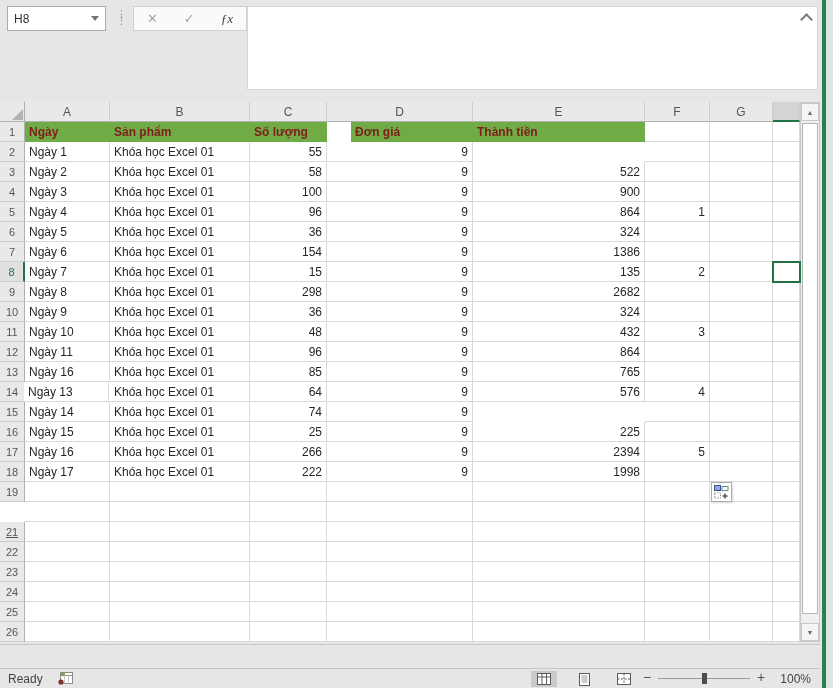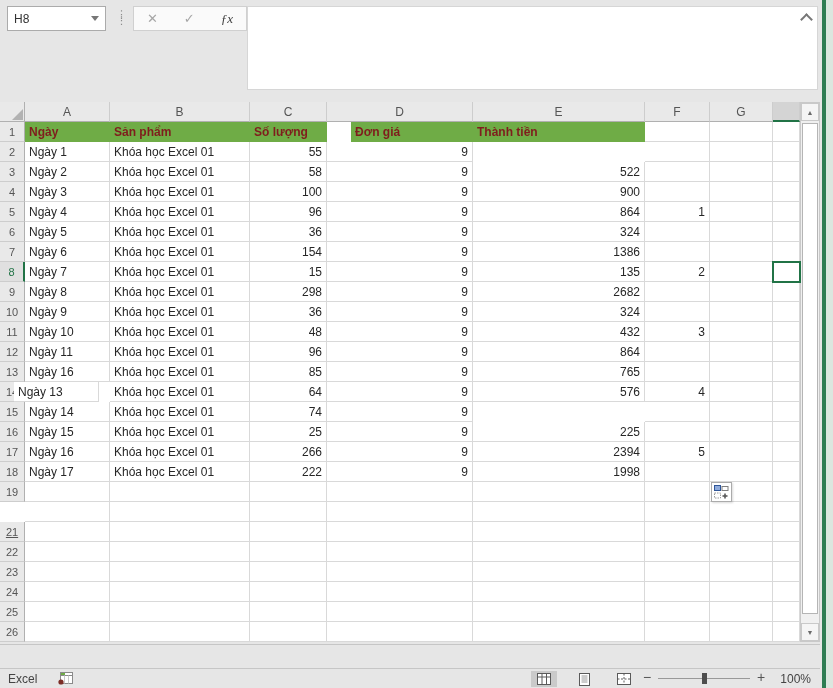--- a/index.html
+++ b/index.html
@@ -226,21 +226,21 @@
     <div class="cell" style="left: 710px; top: 240px; width: 63px; height: 20px;"></div>
     <div class="cell" style="left: 773px; top: 240px; width: 27px; height: 20px;"></div>
     <div class="cell" style="left: 25px; top: 260px; width: 85px; height: 20px;">Ngày 16</div>
     <div class="cell" style="left: 110px; top: 260px; width: 140px; height: 20px;">Khóa học Excel 01</div>
     <div class="cell num" style="left: 250px; top: 260px; width: 77px; height: 20px;">85</div>
     <div class="cell num" style="left: 327px; top: 260px; width: 146px; height: 20px;">9</div>
     <div class="cell num" style="left: 473px; top: 260px; width: 172px; height: 20px;">765</div>
     <div class="cell num" style="left: 645px; top: 260px; width: 65px; height: 20px;"></div>
     <div class="cell" style="left: 710px; top: 260px; width: 63px; height: 20px;"></div>
     <div class="cell" style="left: 773px; top: 260px; width: 27px; height: 20px;"></div>
-    <div class="cell" style="left: 14px; top: 280px; width: 85px; height: 20px;">Ngày 13</div>
+    <div class="cell" style="left: 24px; top: 280px; width: 85px; height: 20px;">Ngày 13</div>
     <div class="cell" style="left: 110px; top: 280px; width: 140px; height: 20px;">Khóa học Excel 01</div>
     <div class="cell num" style="left: 250px; top: 280px; width: 77px; height: 20px;">64</div>
     <div class="cell num" style="left: 327px; top: 280px; width: 146px; height: 20px;">9</div>
     <div class="cell num" style="left: 473px; top: 280px; width: 172px; height: 20px;">576</div>
     <div class="cell num" style="left: 645px; top: 280px; width: 65px; height: 20px;">4</div>
     <div class="cell" style="left: 710px; top: 280px; width: 63px; height: 20px;"></div>
     <div class="cell" style="left: 773px; top: 280px; width: 27px; height: 20px;"></div>
     <div class="cell" style="left: 25px; top: 300px; width: 85px; height: 20px;">Ngày 14</div>
     <div class="cell" style="left: 110px; top: 300px; width: 140px; height: 20px;">Khóa học Excel 01</div>
     <div class="cell num" style="left: 250px; top: 300px; width: 77px; height: 20px;">74</div>
@@ -362,21 +362,21 @@
   
   
   
   
   
   
   
 </div>
 
 <div id="statusbar" class="abs">
-  <span id="ready-label">Excel</span>
+  <span id="ready-label">Ready</span>
   <span id="macro-btn">
     <svg width="15" height="13" viewBox="0 0 15 13">
       <rect x="2.5" y="0.5" width="12" height="11" fill="#fff" stroke="#8a8a8a"></rect>
       <line x1="2.5" y1="3.5" x2="14.5" y2="3.5" stroke="#8a8a8a"></line>
       <line x1="6.5" y1="3.5" x2="6.5" y2="11.5" stroke="#c9c9c9"></line>
       <line x1="10.5" y1="3.5" x2="10.5" y2="11.5" stroke="#c9c9c9"></line>
       <rect x="3" y="1" width="4" height="2" fill="#6FAC46"></rect>
       <circle cx="3" cy="10" r="2.6" fill="#7b2d26"></circle>
     </svg>
   </span>

